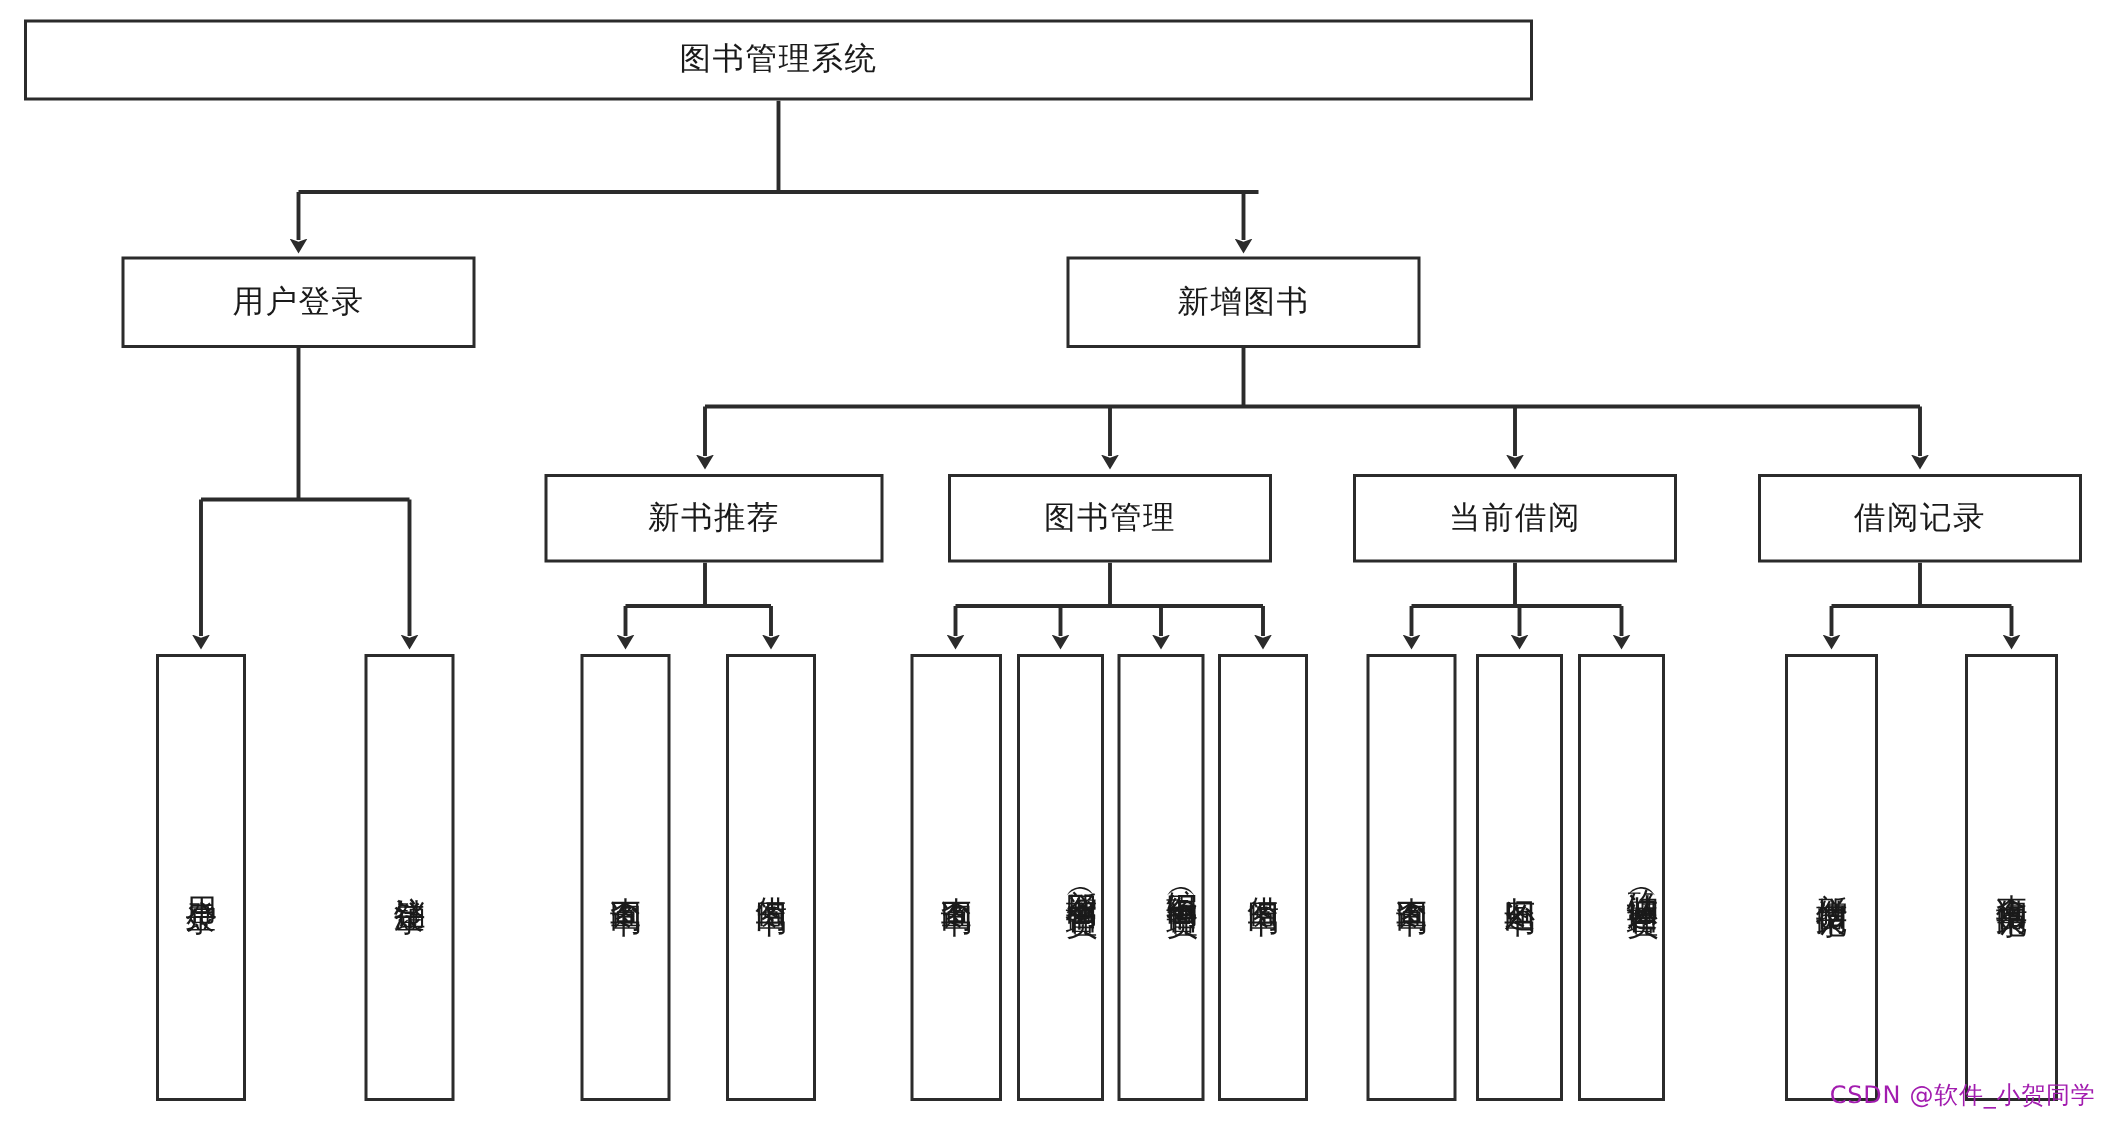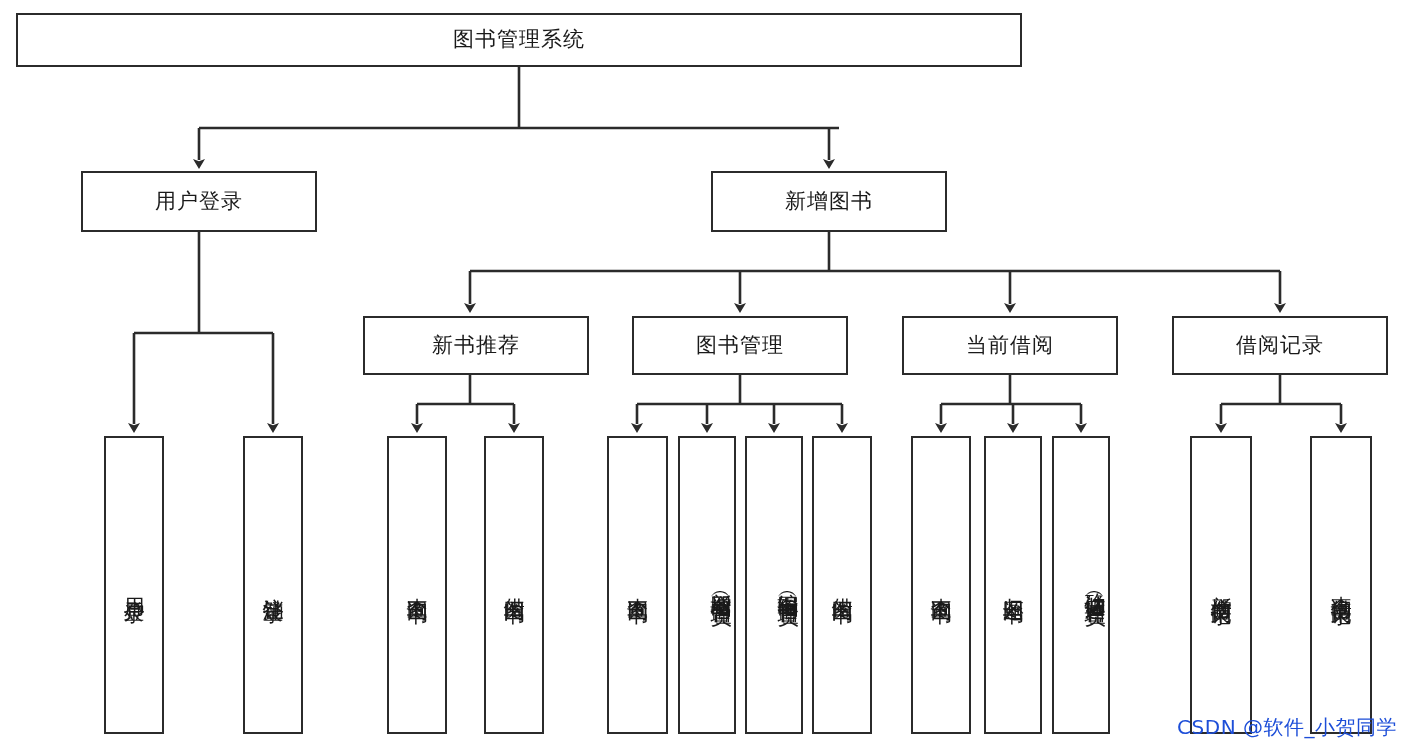--- a/index.html
+++ b/index.html
@@ -58,22 +58,22 @@
     align-items: center;
   }
   .label {
     display: block;
     white-space: nowrap;
   }
   #watermark {
     position: absolute;
     right: 8px;
     bottom: 6px;
-    font-size: 20px;
-    color: #1d4ed8;
+    font-size: 16px;
+    color: #a21caf;
     letter-spacing: 0.5px;
     white-space: nowrap;
     user-select: none;
   }
 </style>
 </head>
 <body>
 
 <div id="canvas">
 

